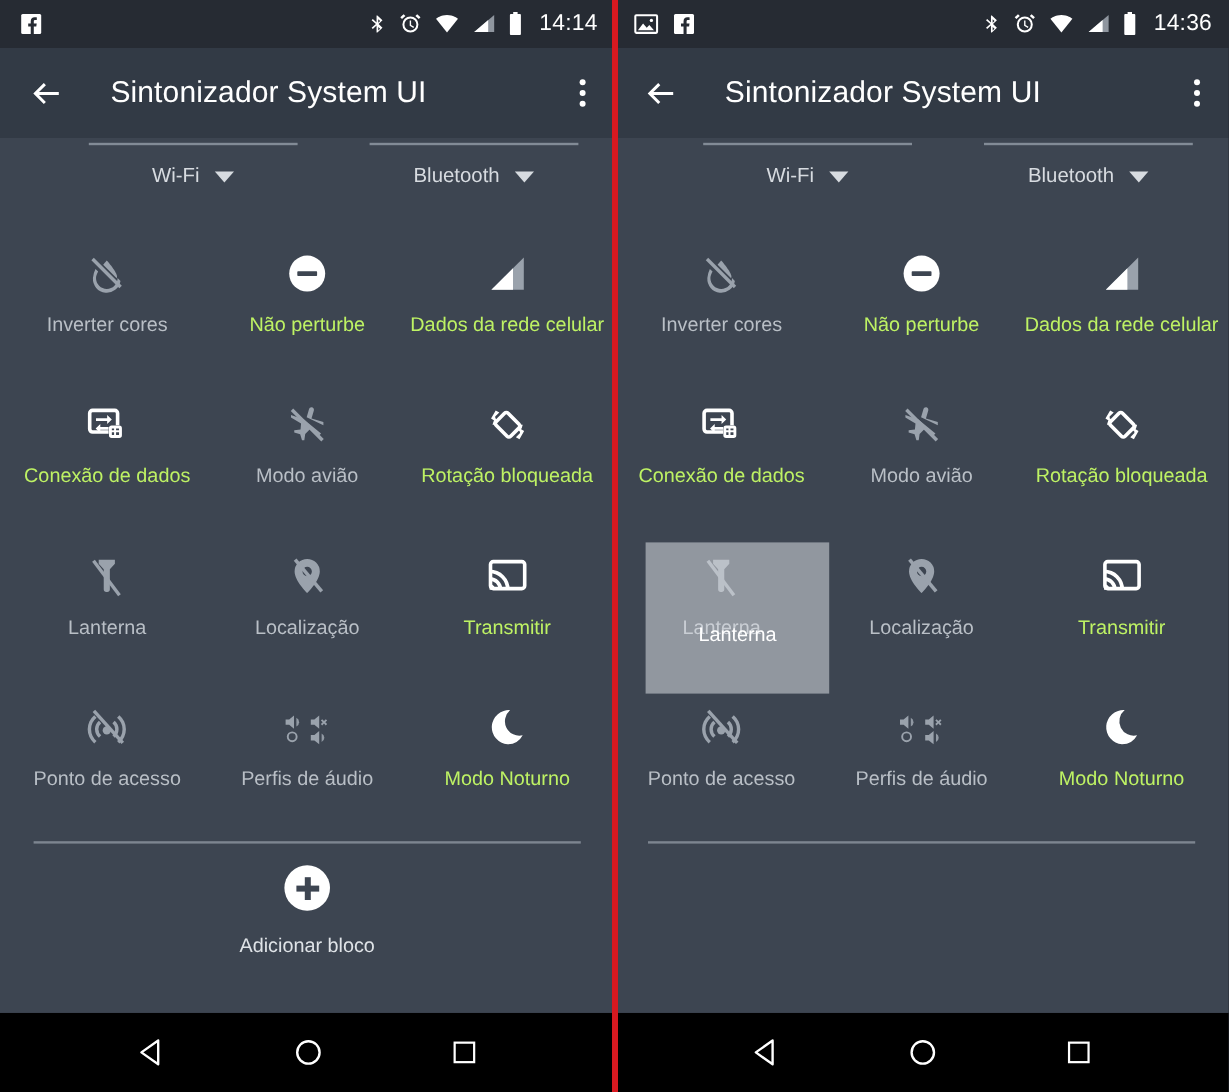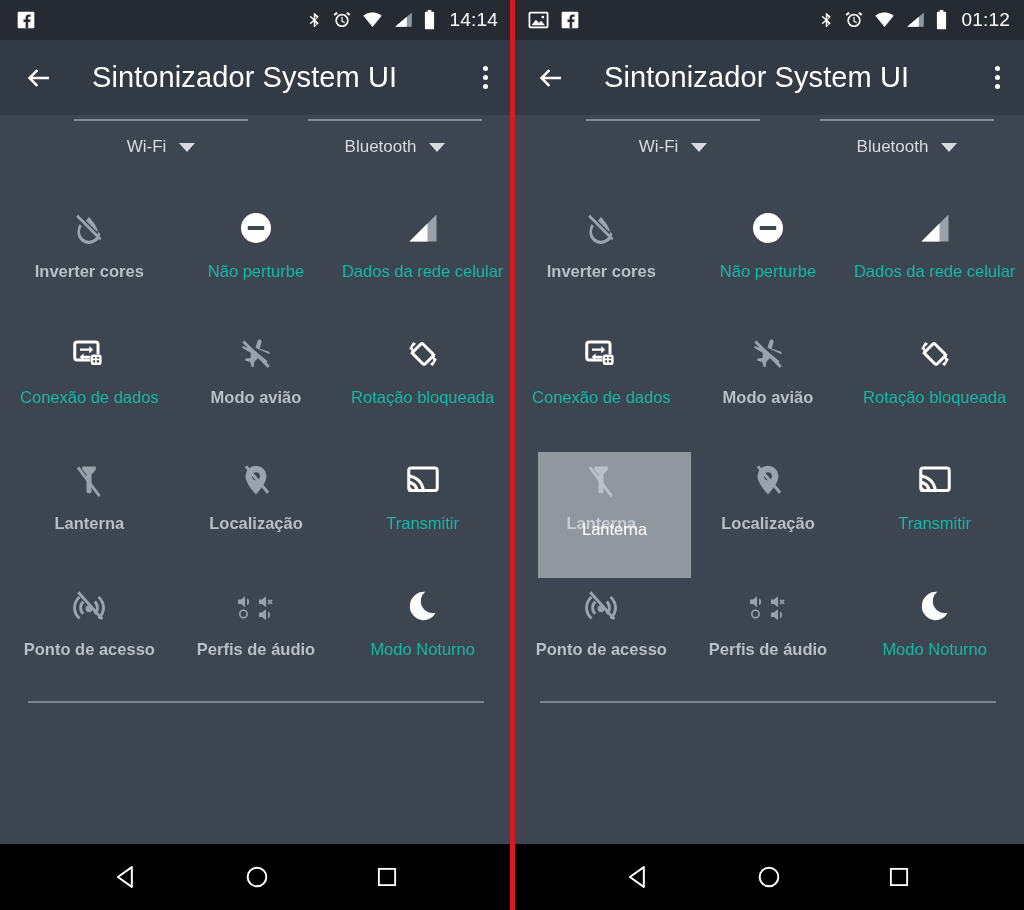--- a/index.html
+++ b/index.html
@@ -56,21 +56,21 @@
     height: 75px;
     background: #323a45;
     display: flex;
     align-items: center;
     padding: 0 18px 0 24px;
     flex: 0 0 auto;
     position: relative;
   }
   .appbar-title {
     color: #ffffff;
-    font-size: 29px;
+    font-size: 25px;
     margin-left: 38px;
     letter-spacing: 0.1px;
     white-space: nowrap;
   }
   .appbar .overflow { margin-left: auto; }
   .dots { display: flex; flex-direction: column; gap: 4px; align-items: center; padding: 6px; }
   .dots i { width: 5px; height: 5px; border-radius: 50%; background: #ffffff; display: block; }
 
   
   .tuner {
@@ -128,27 +128,27 @@
     position: relative;
   }
   .tile .glyph {
     height: 50px;
     display: flex;
     align-items: center;
     justify-content: center;
   }
   .tile .tlabel {
     margin-top: 9px;
-    color: #14b8a6;
+    color: #bef264;
     font-size: 16.5px;
     text-align: center;
     line-height: 1.1;
     white-space: nowrap;
   }
-  .tile.dim .tlabel { color: #b9bfc6; font-weight: bold; }
+  .tile.dim .tlabel { color: #b9bfc6; }
 
   .footer-sep {
     margin: 8px 28px 0 28px;
     height: 2px;
     background: #98a1ab;
     opacity: 0.7;
   }
   .footer-action {
     display: flex;
     flex-direction: column;
@@ -415,20 +415,24 @@
           <span class="glyph">
             <svg width="36" height="36" viewBox="0 0 24 24">
                 <path d="M13.5 2.5A9.5 9.5 0 0 0 12 21.5a9.5 9.5 0 0 0 8.4-5A8 8 0 0 1 13.5 2.5z" fill="#fff"></path>
               </svg>
           </span>
           <span class="tlabel">Modo Noturno</span>
         </div>
       </div>
 
       <div class="footer-sep"></div>
+      <div class="footer-action">
+        <span class="plus-circle"></span>
+        <span class="flabel">Adicionar bloco</span>
+      </div>
     </div>
 
     <div class="navbar">
       <span class="nav-btn">
         <svg width="28" height="28" viewBox="0 0 24 24">
             <path d="M17 3.5 5 12l12 8.5z" fill="none" stroke="#fff" stroke-width="1.7" stroke-linejoin="round"></path>
           </svg>
       </span>
       <span class="nav-btn">
         <svg width="28" height="28" viewBox="0 0 24 24">
@@ -483,21 +487,21 @@
           <svg width="21" height="20" viewBox="0 0 24 24">
               <path d="M2 20h20V3z" fill="#8f969f"></path>
               <path d="M2 20h14V8z" fill="#fff"></path>
             </svg>
         </span>
         <span class="icn">
           <svg width="13" height="22" viewBox="0 0 14 24">
               <path d="M5 1h4v2h2.2c.5 0 .8.35.8.8V21.2c0 .45-.3.8-.8.8H2.8c-.5 0-.8-.35-.8-.8V3.8c0-.45.3-.8.8-.8H5z" fill="#fff"></path>
             </svg>
         </span>
-        <span class="sb-clock">01:12</span>
+        <span class="sb-clock">14:36</span>
       </div>
     </div>
 
     <div class="appbar">
       <span class="icn">
         <svg width="30" height="30" viewBox="0 0 24 24">
             <path d="M20 11H6.8l4.6-4.6L10 5l-7 7 7 7 1.4-1.4L6.8 13H20z" fill="#fff"></path>
           </svg>
       </span>
       <span class="appbar-title">Sintonizador System UI</span>

